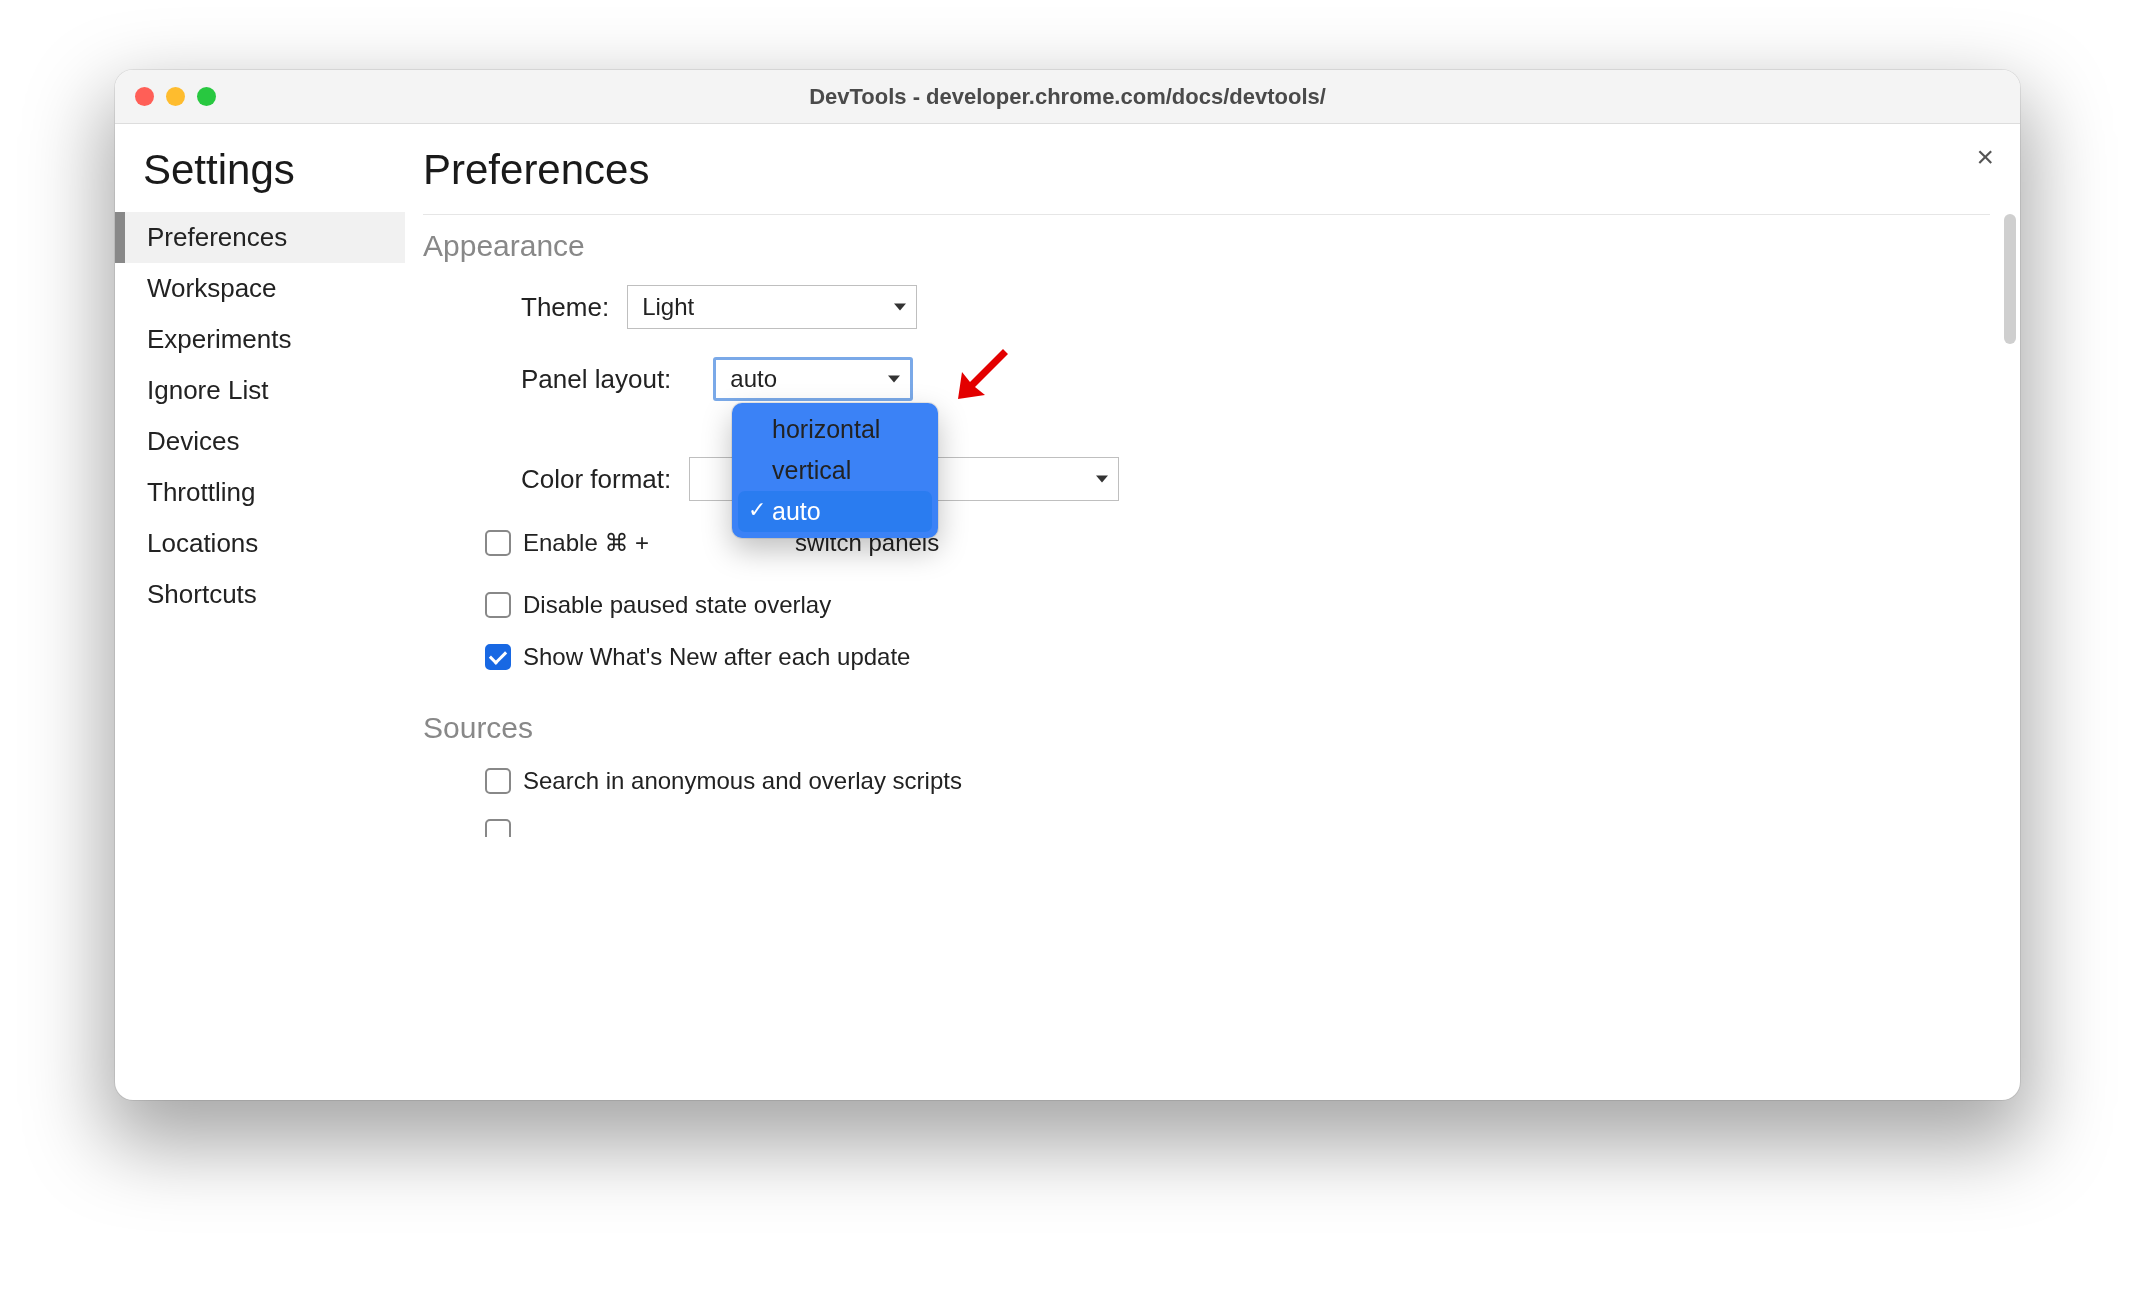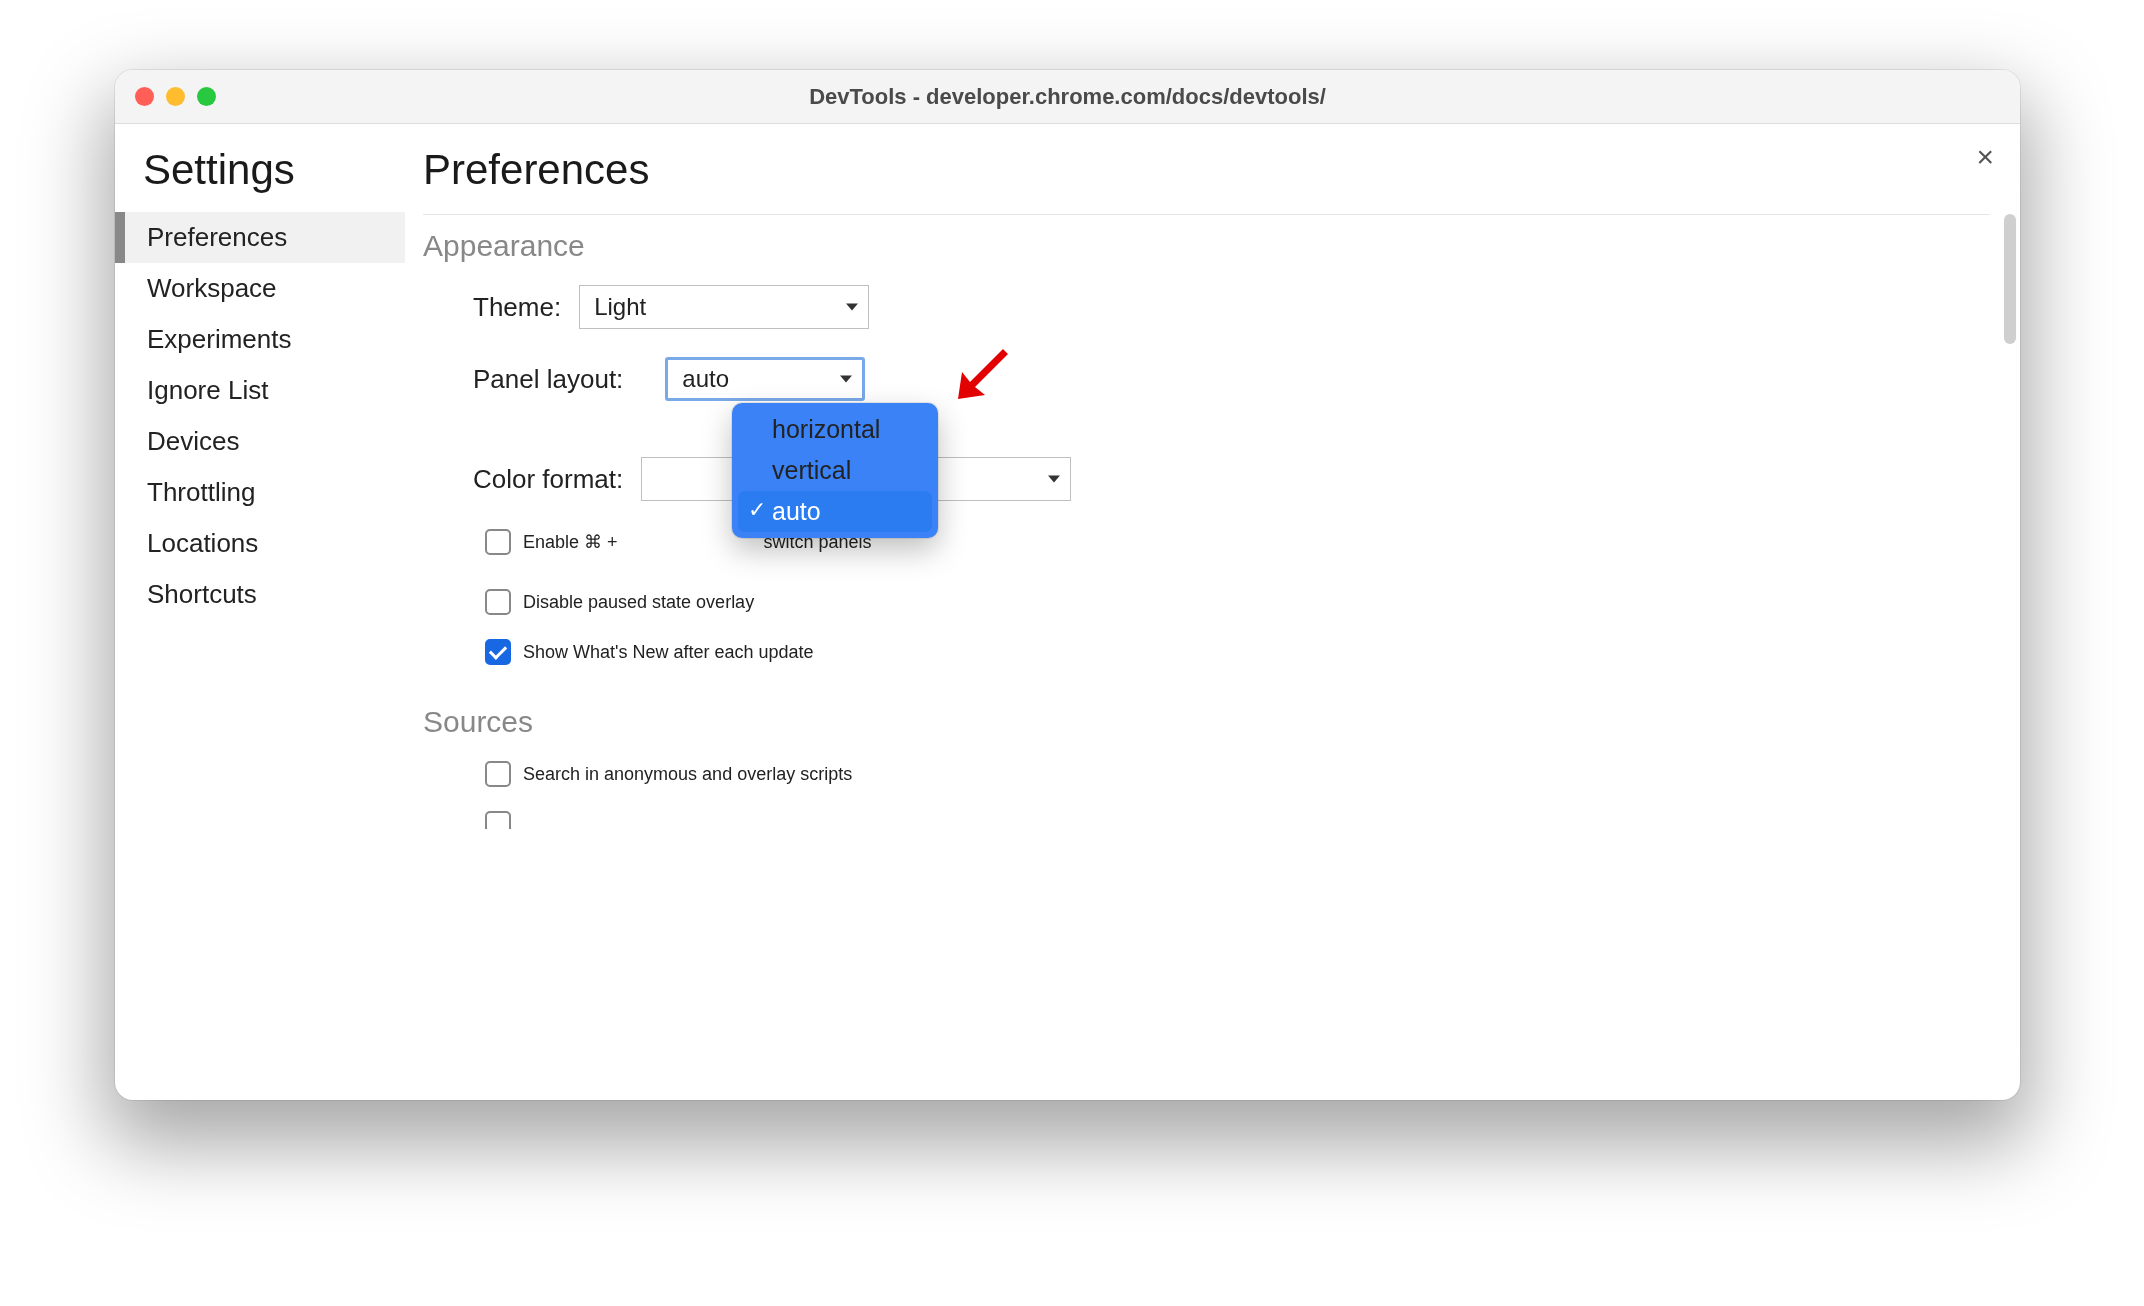--- a/index.html
+++ b/index.html
@@ -125,20 +125,21 @@
     .setting-row {
       display: flex;
       align-items: center;
       margin: 0 0 28px 50px;
       font-size: 26px;
       color: #222;
       position: relative;
     }
     .setting-label {
       margin-right: 18px;
+      margin-left: 48px;
     }
     .select-box {
       border: 1px solid #bfbfbf;
       background: #fff;
       height: 44px;
       display: flex;
       align-items: center;
       padding: 0 36px 0 14px;
       font-size: 24px;
       position: relative;
@@ -159,21 +160,21 @@
       width: 200px;
       border: 3px solid #7aa9e8;
       border-radius: 3px;
     }
     .select-color { width: 430px; }
     .select-language { width: 510px; }
     .checkbox-row {
       display: flex;
       align-items: center;
       margin: 0 0 24px 62px;
-      font-size: 18px;
+      font-size: 24px;
       color: #222;
     }
     .checkbox {
       width: 26px;
       height: 26px;
       border: 2px solid #888;
       border-radius: 5px;
       margin-right: 12px;
       flex-shrink: 0;
       display: flex;

